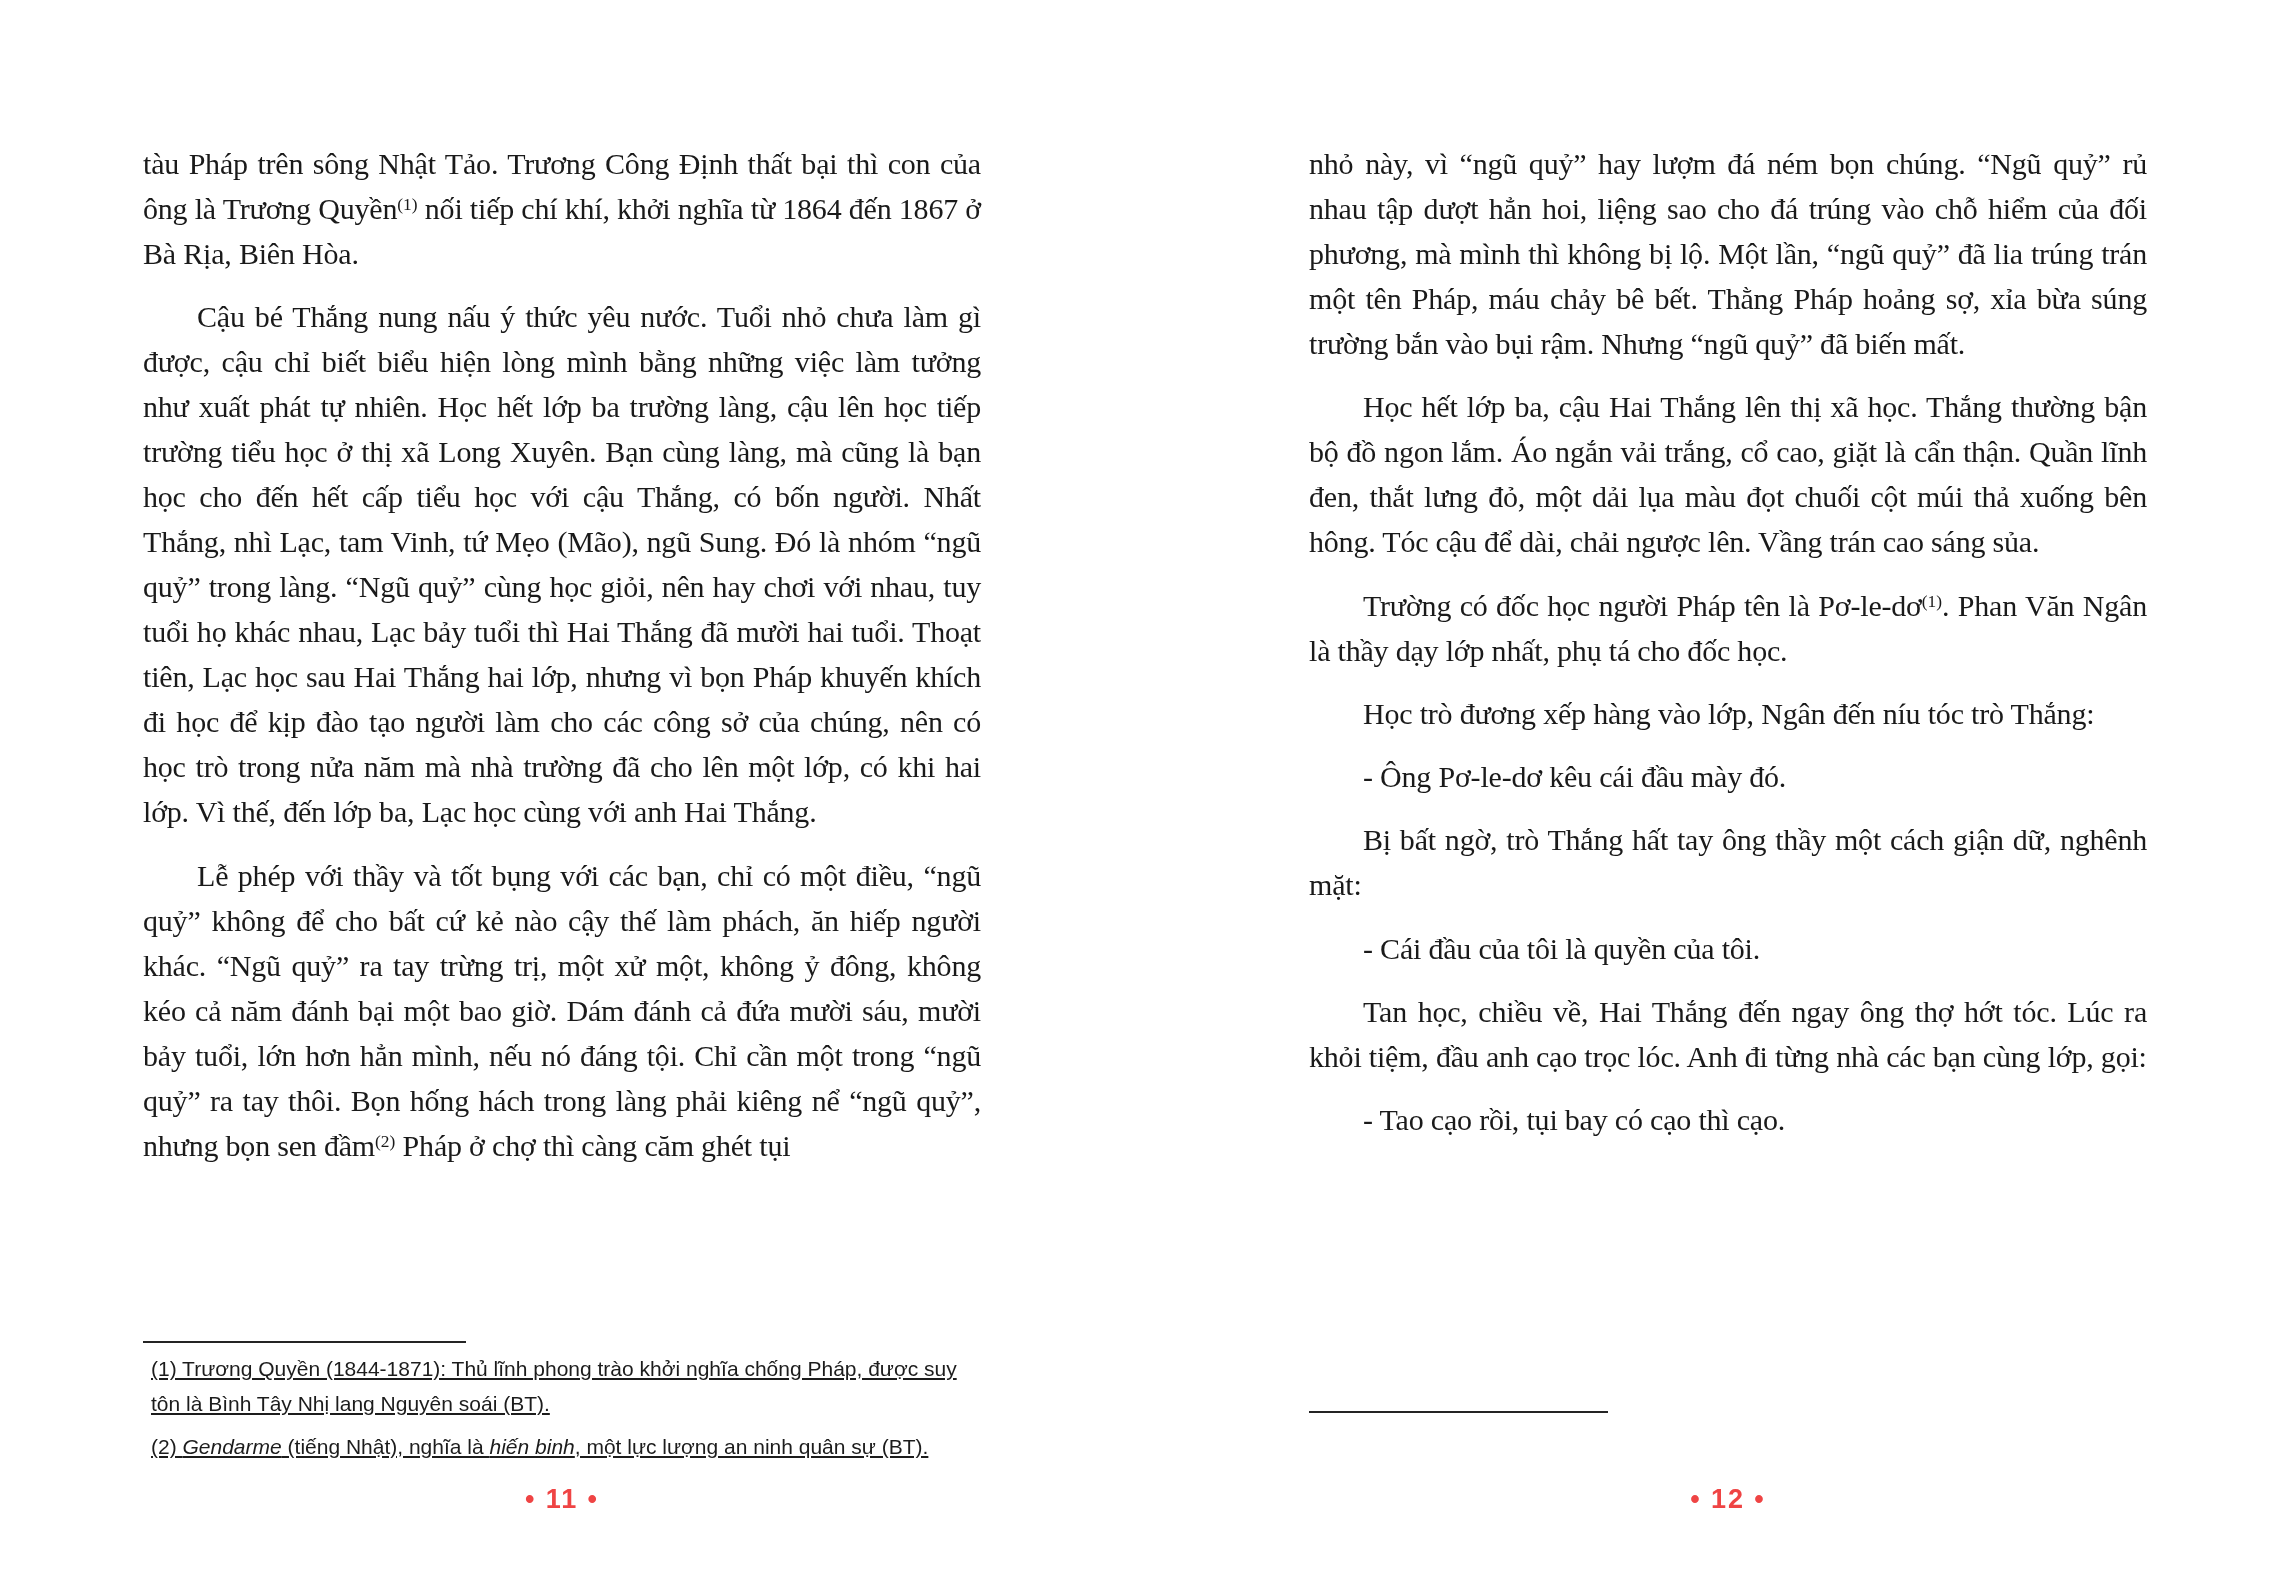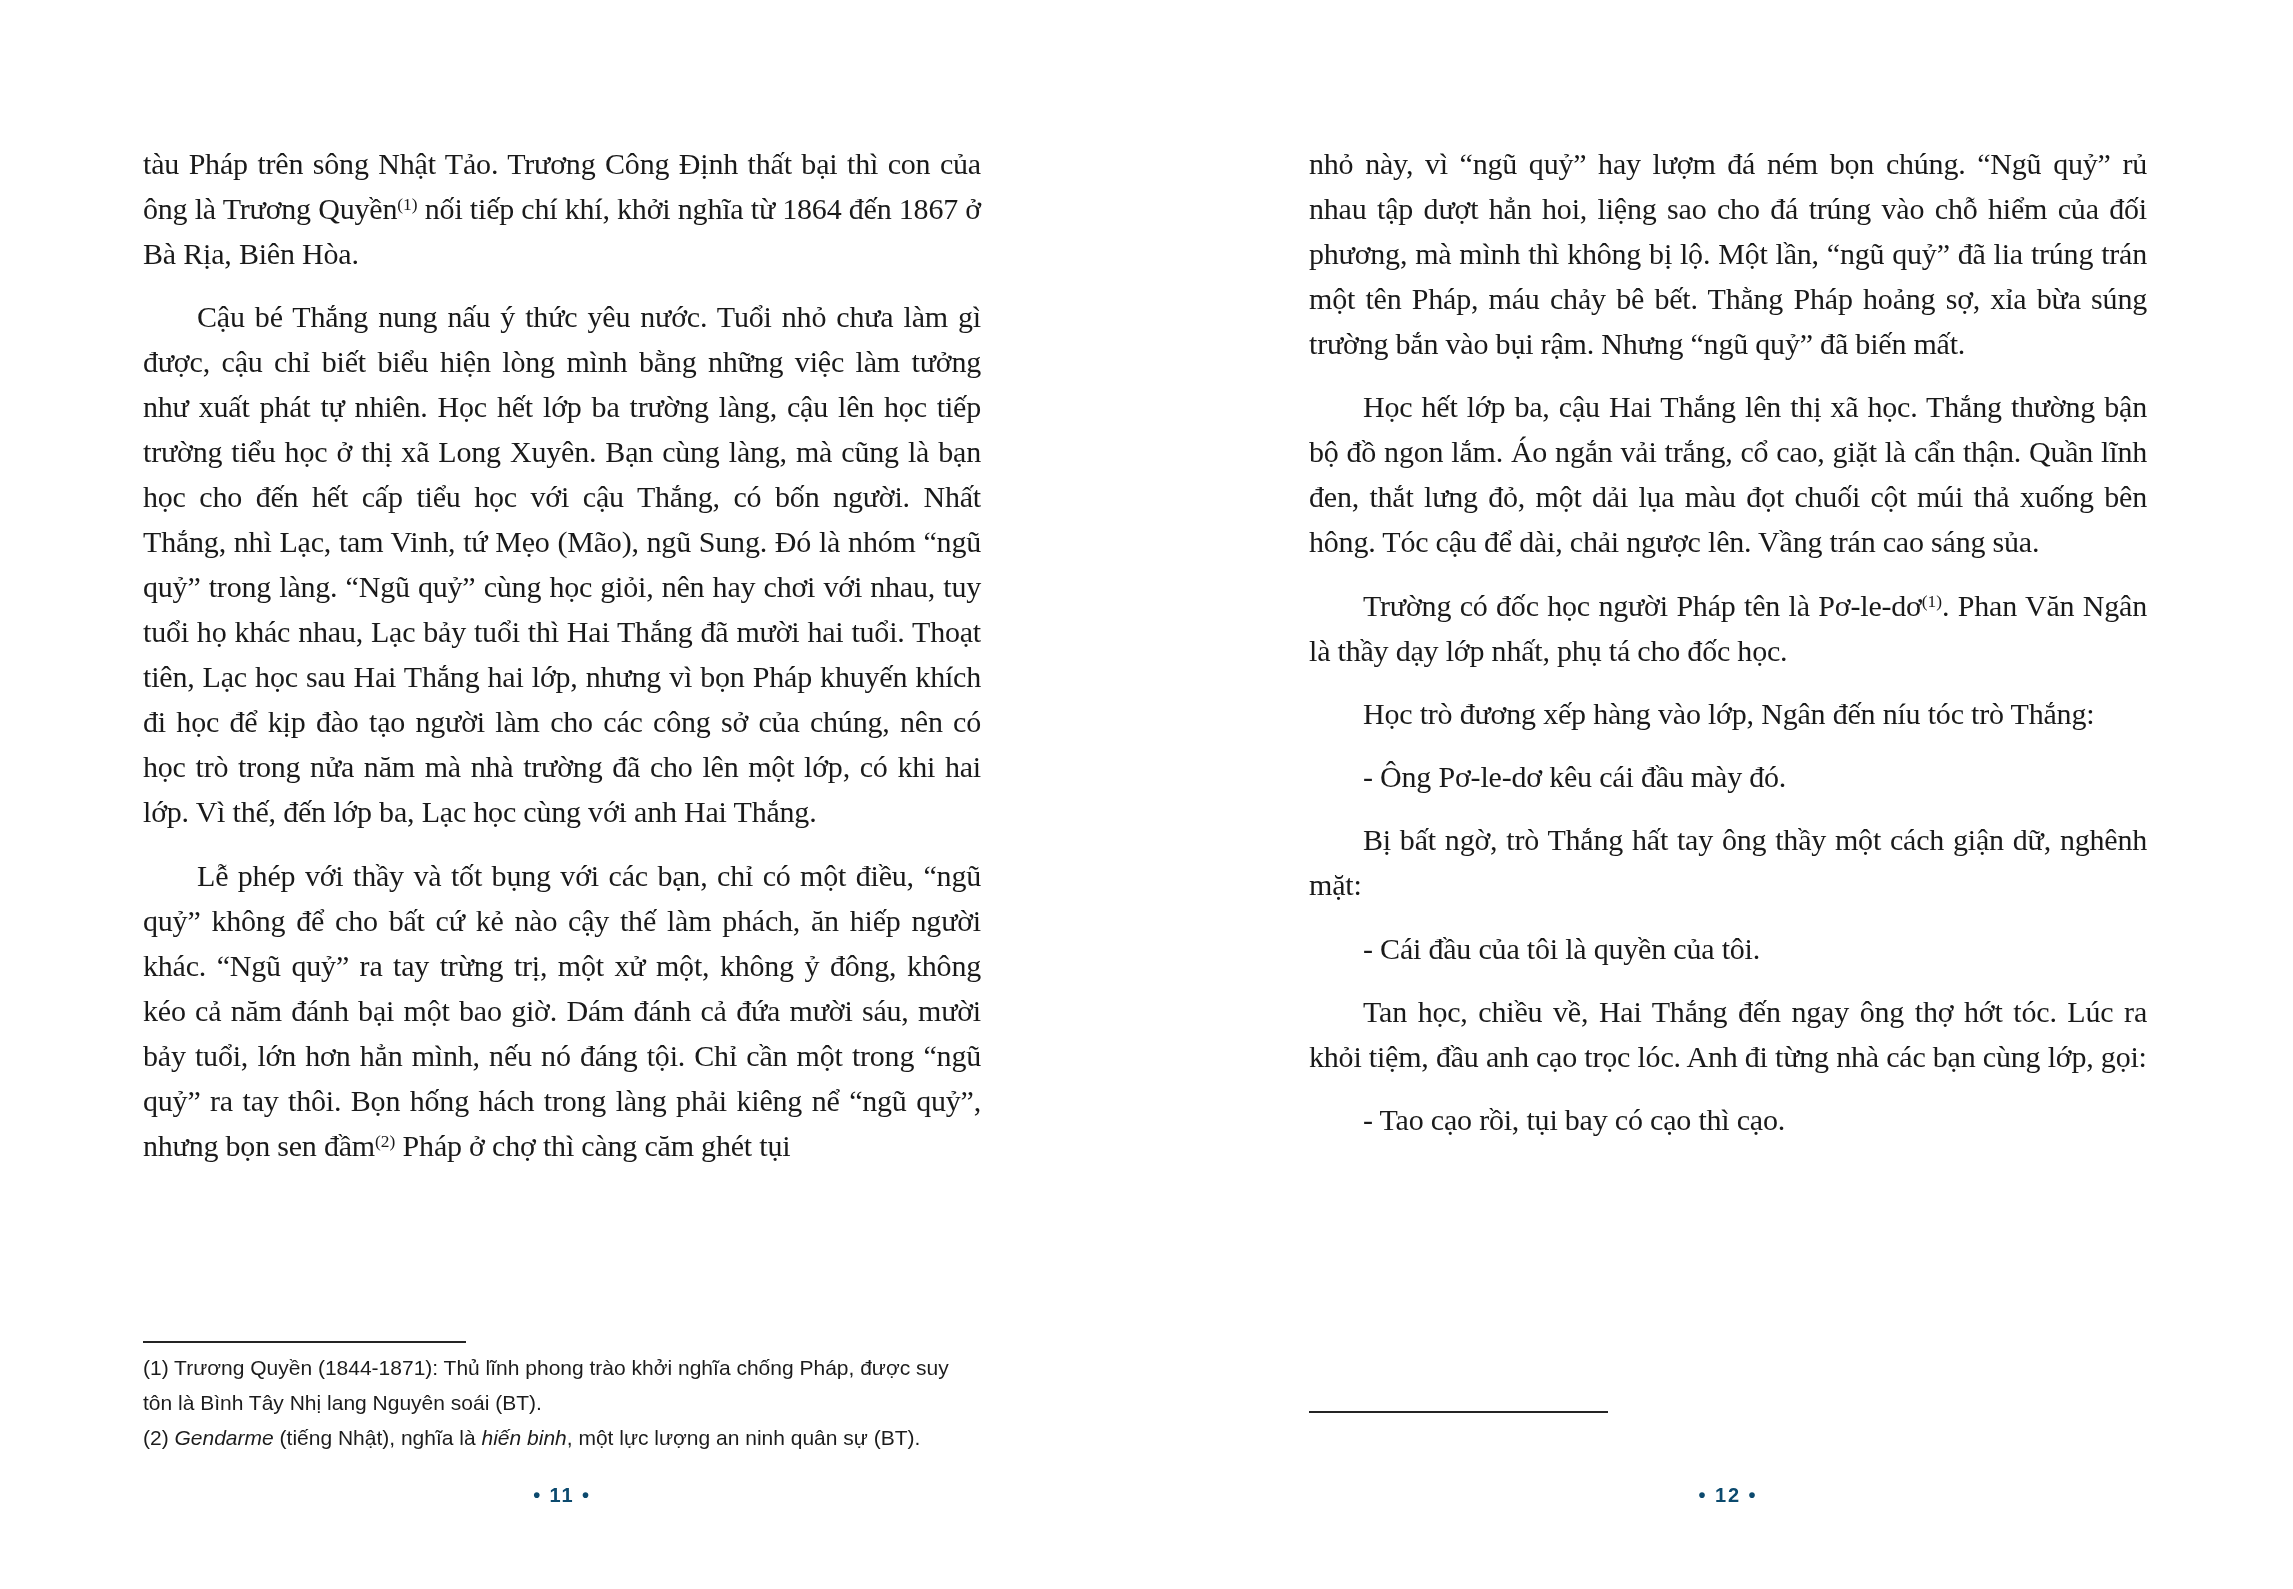--- a/index.html
+++ b/index.html
@@ -64,34 +64,34 @@
   }
   .page-left  .footnotes { top: 1341px; }
   .page-right .footnotes { top: 1411px; }
   .fn-rule {
     width: 323px;
     border: 0;
     border-top: 2.9px solid #242424;
     margin: 0 0 6.8px 0;
   }
   .page-right .fn-rule { width: 299px; }
-  .footnote { margin: 0; }
+  .footnote { margin: 8px; text-decoration: underline; }
   .it { font-style: italic; }
 
   .pageno {
     position: absolute;
     top: 1484px;
     left: 0;
     width: 838px;
     text-align: center;
     font-family: "Liberation Sans", "DejaVu Sans", sans-serif;
     font-weight: bold;
-    font-size: 20px;
+    font-size: 27px;
     letter-spacing: 1.9px;
-    color: #0c4a6e;
+    color: #ef4444;
   }
 </style>
 </head>
 <body>
 
 <div class="spread">
 
   <section class="page page-left">
     <div class="body-text">
         <p class="para"><span>tàu Pháp trên sông Nhật Tảo. Trương Công Định thất bại thì con của ông là Trương Quyền</span><sup>(1)</sup><span> nối tiếp chí khí, khởi nghĩa từ 1864 đến 1867 ở Bà Rịa, Biên Hòa.</span></p>

